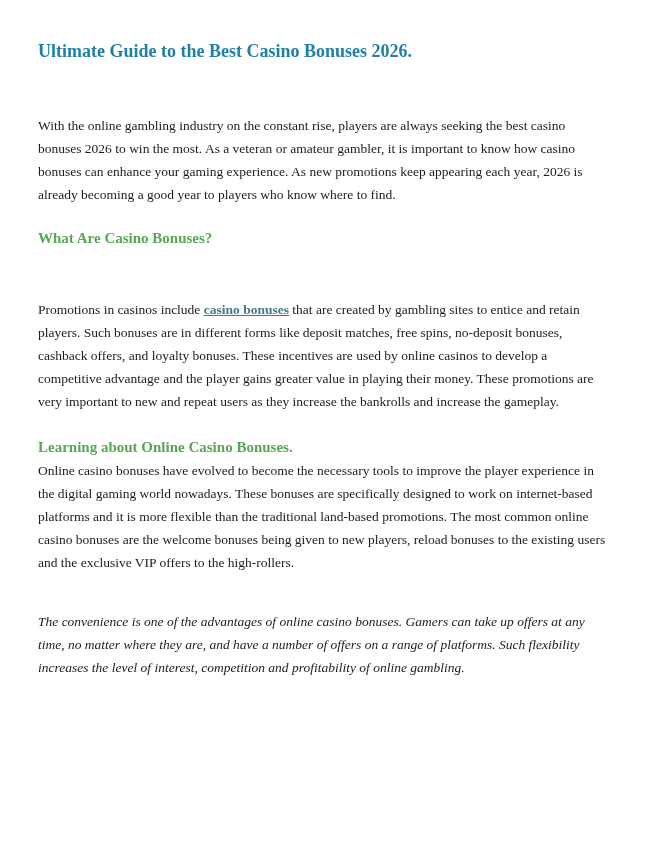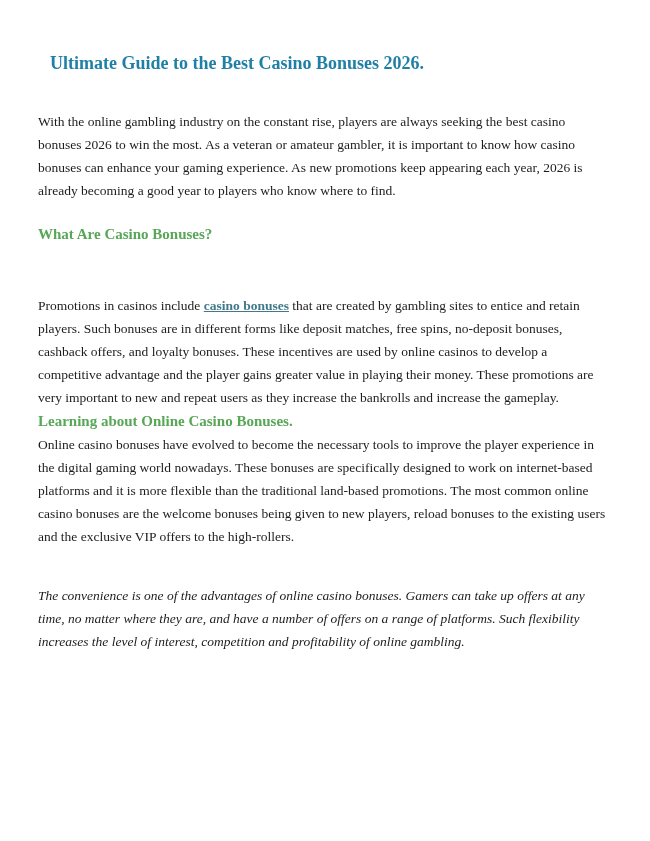--- a/index.html
+++ b/index.html
@@ -12,45 +12,45 @@
     width: 650px;
     height: 841px;
     background: #ffffff;
     box-sizing: border-box;
     padding: 0 38px;
     font-family: "Liberation Serif", "DejaVu Serif", serif;
     color: #1c1c1c;
     overflow: hidden;
   }
   .doc-title {
-    margin: 12px;
+    margin: 0;
     padding-top: 38px;
     font-size: 18px;
     line-height: 26px;
     font-weight: bold;
     color: #1f7fa6;
   }
   .doc-heading {
     margin: 0;
     font-size: 15px;
     line-height: 24px;
     font-weight: bold;
     color: #57a757;
   }
   .doc-para {
     margin: 0;
     font-size: 13.5px;
     line-height: 23px;
     color: #1c1c1c;
     text-align: left;
   }
-  .mt-intro    { margin-top: 34px; }
+  .mt-intro    { margin-top: 50px; }
   .mt-heading1 { margin-top: 20px; }
   .mt-para2    { margin-top: 48px; }
-  .mt-heading2 { }
+  .mt-heading2 { margin-top: 22px; }
   .mt-para3    { }
   .mt-para4    { margin-top: 36px; font-style: italic; }
   .inline-link {
     color: #41788a;
     font-weight: bold;
     text-decoration: underline;
     cursor: pointer;
   }
 </style>
 </head>

